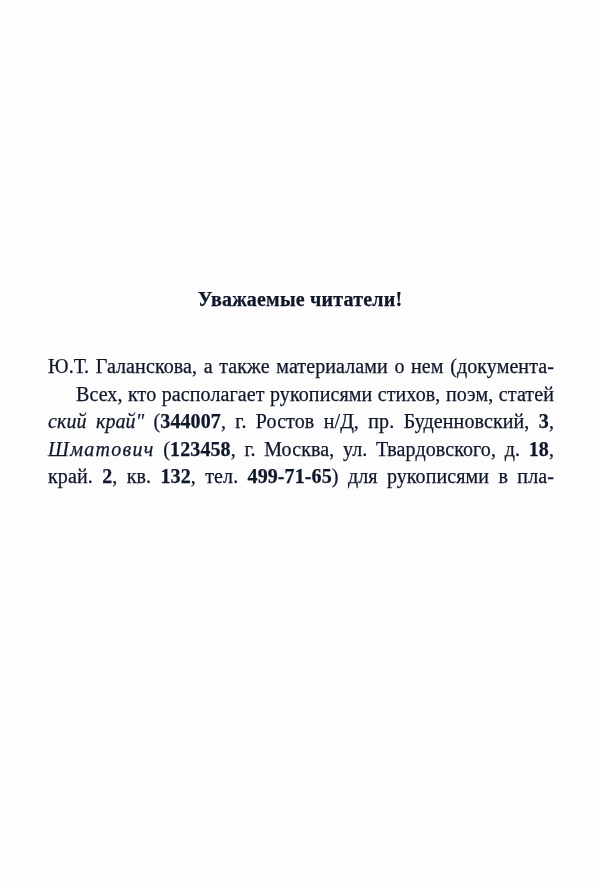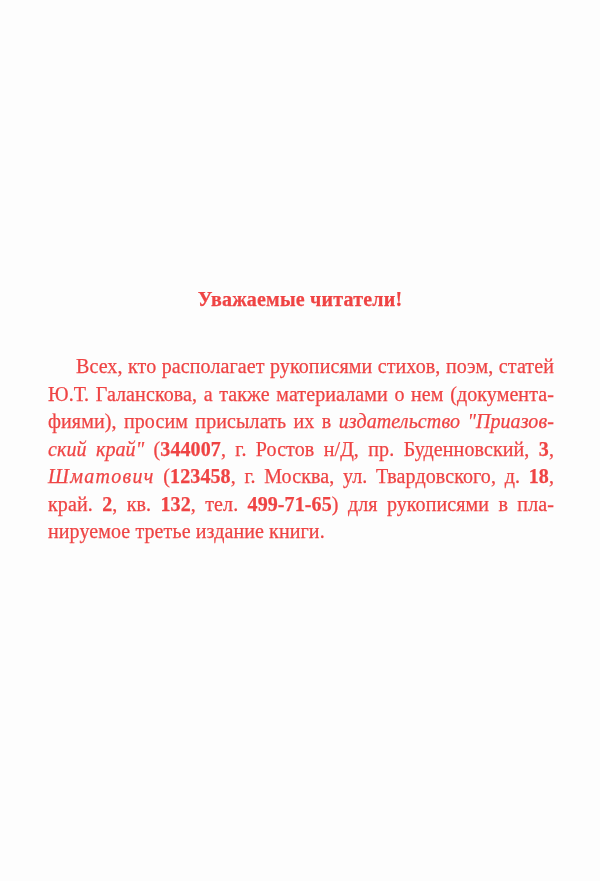--- a/index.html
+++ b/index.html
@@ -48,24 +48,22 @@
     text-align-last: left;
   }
   .seg-regular { font-style: normal; font-weight: 400; }
   .seg-bold { font-weight: 700; }
   .seg-italic { font-style: italic; }
   .seg-italic-name { font-style: italic; letter-spacing: 1.3px; }
 </style>
 </head>
 <body>
 
-<div class="page" style="background: rgb(253, 253, 253); color: #ef4444;">
+<div class="page" style="background: rgb(253, 253, 253); color: #0f172a;">
   <div class="heading">Уважаемые читатели!</div>
   <div class="paragraph">
+      <div class="pline"><span class="seg-regular">Ю.Т. Галанскова, а также материалами о нем (документа-</span></div>
       <div class="pline indent"><span class="seg-regular">Всех, кто располагает рукописями стихов, поэм, статей</span></div>
-      <div class="pline"><span class="seg-regular">Ю.Т. Галанскова, а также материалами о нем (документа-</span></div>
-      <div class="pline"><span class="seg-regular">фиями), просим присылать их в </span><span class="seg-italic">издательство "Приазов-</span></div>
       <div class="pline"><span class="seg-italic">ский край"</span><span class="seg-regular"> (</span><span class="seg-bold">344007</span><span class="seg-regular">, г. Ростов н/Д, пр. Буденновский, </span><span class="seg-bold">3</span><span class="seg-regular">,</span></div>
       <div class="pline"><span class="seg-italic-name">Шматович</span><span class="seg-regular"> (</span><span class="seg-bold">123458</span><span class="seg-regular">, г. Москва, ул. Твардовского, д. </span><span class="seg-bold">18</span><span class="seg-regular">,</span></div>
       <div class="pline"><span class="seg-regular">край. </span><span class="seg-bold">2</span><span class="seg-regular">, кв. </span><span class="seg-bold">132</span><span class="seg-regular">, тел. </span><span class="seg-bold">499-71-65</span><span class="seg-regular">) для рукописями в пла-</span></div>
-      <div class="pline lastline"><span class="seg-regular">нируемое третье издание книги.</span></div>
     </div>
 </div>
 
 </body></html>

